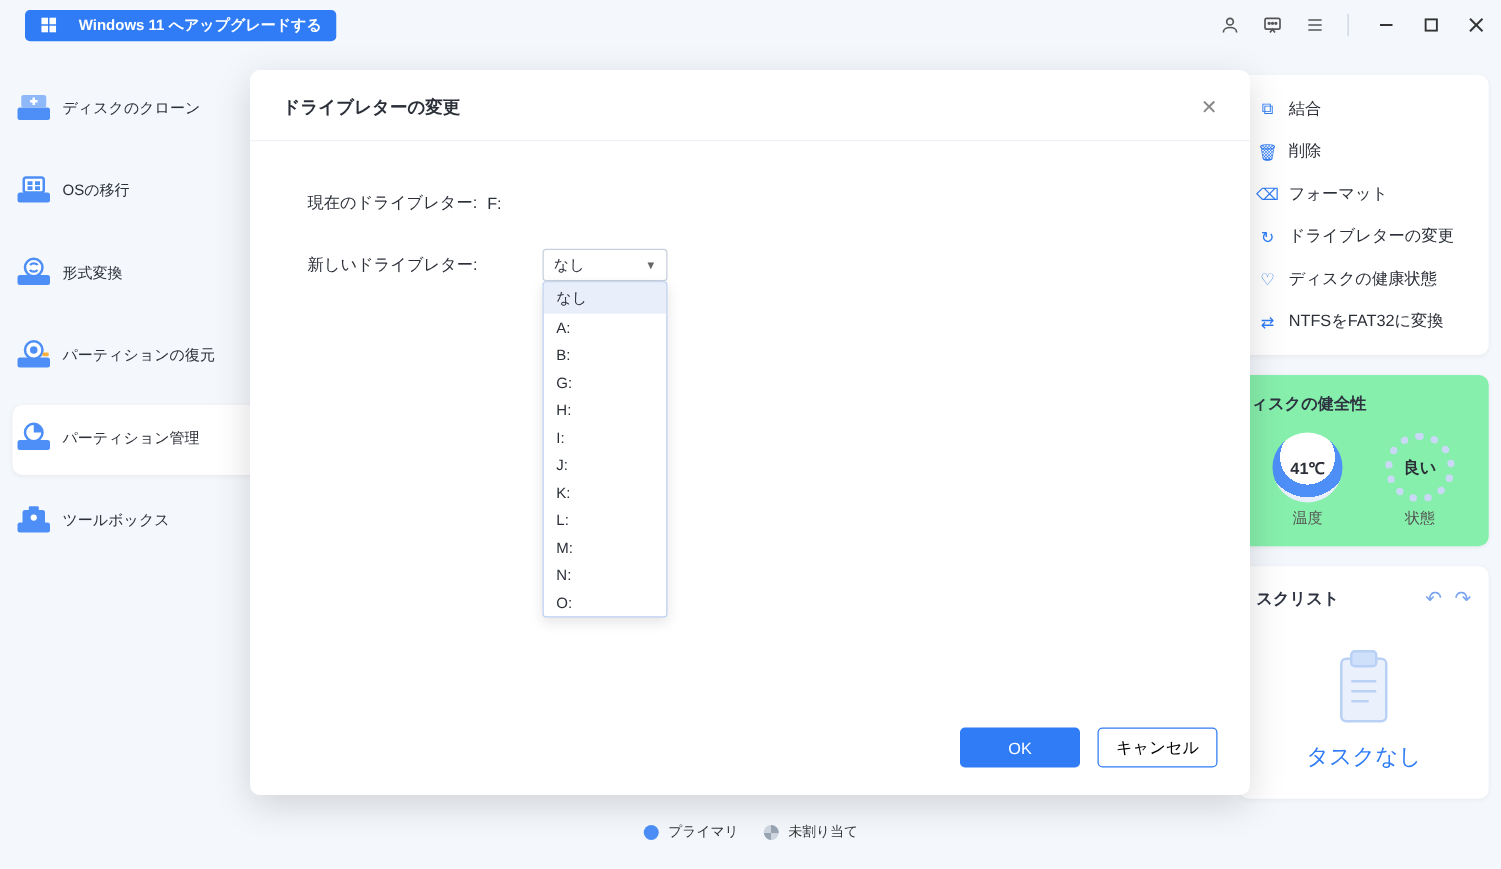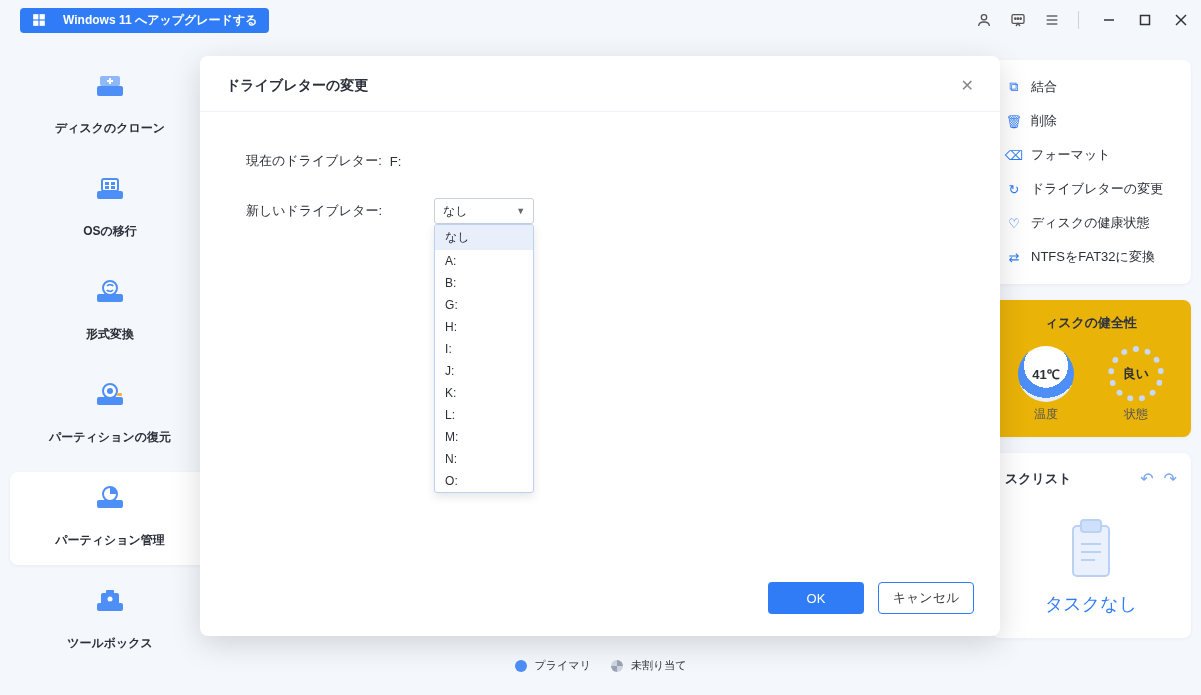--- a/index.html
+++ b/index.html
@@ -12,31 +12,31 @@
 .app-title { font-weight: 700; font-size: 15px; color: #1e2130; }
 .upgrade-btn { margin-left: 8px; display: flex; align-items: center; gap: 17px; background: #2f7cf6; color: #fff; font-size: 12px; font-weight: 600; padding: 4px 12px; border-radius: 4px; cursor: pointer; }
 .spacer { flex: 1; }
 .title-icons { display: flex; align-items: center; gap: 18px; color: #555; }
 .title-icon { width: 16px; height: 16px; cursor: pointer; display:flex; align-items:center; justify-content:center; }
 .divider-v { width:1px; height:18px; background:#ccd3dd; }
 .win-ctrls { display:flex; gap:20px; margin-left:4px; }
 
 
 .sidebar { position:absolute; left:0; top:40px; width:220px; bottom:0; padding: 20px 4px; }
-.side-item { display:flex; flex-direction:column; align-items:center; gap:20px; padding:12px 0 16px; margin: 0 6px 10px; cursor:pointer; border-radius:8px;font-weight:bold; }
+.side-item { display:flex; flex-direction:row; align-items:center; gap:6px; padding:12px 0 16px; margin: 0 6px 10px; cursor:pointer; border-radius:8px; }
 .side-item.active { background:#fff; box-shadow: 0 1px 4px rgba(0,0,0,0.05); }
 .side-icon { width:34px; height:28px; }
 .side-label { font-size:12px; color:#2b2f38; }
 
 
 .right-col { position:absolute; right:10px; top:60px; width:200px; }
 .ctx-list { background:#fff; border-radius:8px; padding:10px 0; margin-bottom:16px; box-shadow:0 1px 4px rgba(0,0,0,0.05); }
 .ctx-item { display:flex; align-items:center; gap:10px; padding:8px 16px; font-size:13px; color:#2b2f38; cursor:pointer; }
 .ctx-glyph { color:#2f7cf6; width:14px; display:flex; justify-content:center; }
-.health-card { background:#eab308; border-radius:8px; padding:14px 10px; box-shadow:0 1px 4px rgba(0,0,0,0.05);text-align:center; }
+.health-card { background:#86efac; border-radius:8px; padding:14px 10px; box-shadow:0 1px 4px rgba(0,0,0,0.05); }
 .health-title { font-size:13px; font-weight:600; margin-bottom:14px; }
 .gauges { display:flex; justify-content:space-around; }
 .gauge { display:flex; flex-direction:column; align-items:center; gap:4px; }
 .gauge-circle { width:56px; height:56px; border-radius:50%; display:flex; align-items:center; justify-content:center; font-size:13px; font-weight:600; position:relative; }
 .gauge-temp { background: radial-gradient(circle at 50% 35%, #fff 0 48%, #4d8ff7 48% 70%, #e8effb 70% 100%); color:#2b2f38; }
 .gauge-state { border:6px dotted #c9d8f5; color:#2b2f38; }
 .gauge-label { font-size:12px; color:#555; }
 .task-card { background:#fff; border-radius:8px; padding:16px 14px; margin-top:16px; box-shadow:0 1px 4px rgba(0,0,0,0.05); }
 .task-head { display:flex; align-items:center; gap:10px; margin-bottom:16px; }
 .task-title { font-size:13px; font-weight:600; flex:1; }
@@ -61,21 +61,21 @@
 .modal-body { flex:1; padding: 40px 46px; font-size:13px; color:#2b2f38; }
 .row { display:flex; align-items:center; gap:8px; margin-bottom:28px; }
 .select-wrap { position:relative;margin-left:44px; }
 .select-box { width:100px; height:26px; border:1px solid #c7d0dc; border-radius:3px; display:flex; align-items:center; padding: 0 8px; font-size:12px; cursor:pointer; justify-content:space-between; }
 .dropdown { position:absolute; top:26px; left:0; width:100px; max-height:290px; overflow:hidden; background:#fff; border:1px solid #bcd0f0; border-radius:3px; box-shadow: 0 4px 10px rgba(0,0,0,0.1); }
 .dd-item { padding: 4px 10px; font-size:12px; cursor:pointer; }
 .dd-item.sel { background:#e8effb; }
 .modal-foot { padding: 14px 26px 22px; display:flex; justify-content:flex-end; gap:14px; }
 .btn { min-width:96px; height:32px; border-radius:4px; font-size:13px; display:flex; align-items:center; justify-content:center; cursor:pointer; }
 .btn-primary { background:#2f7cf6; color:#fff; }
-.btn-outline { background:#fff; color:#404040; border:1px solid #2f7cf6; }
+.btn-outline { background:#fff; color:#000000; border:1px solid #2f7cf6; }
 .chev { font-size:9px; color:#666; }
 </style>
 </head>
 <body>
 
 <div class="titlebar">
   <div class="upgrade-btn">
     <svg width="14" height="14" viewBox="0 0 24 24">
         <rect x="2" y="2" width="9" height="9" fill="#fff"></rect>
         <rect x="13" y="2" width="9" height="9" fill="#fff"></rect>

